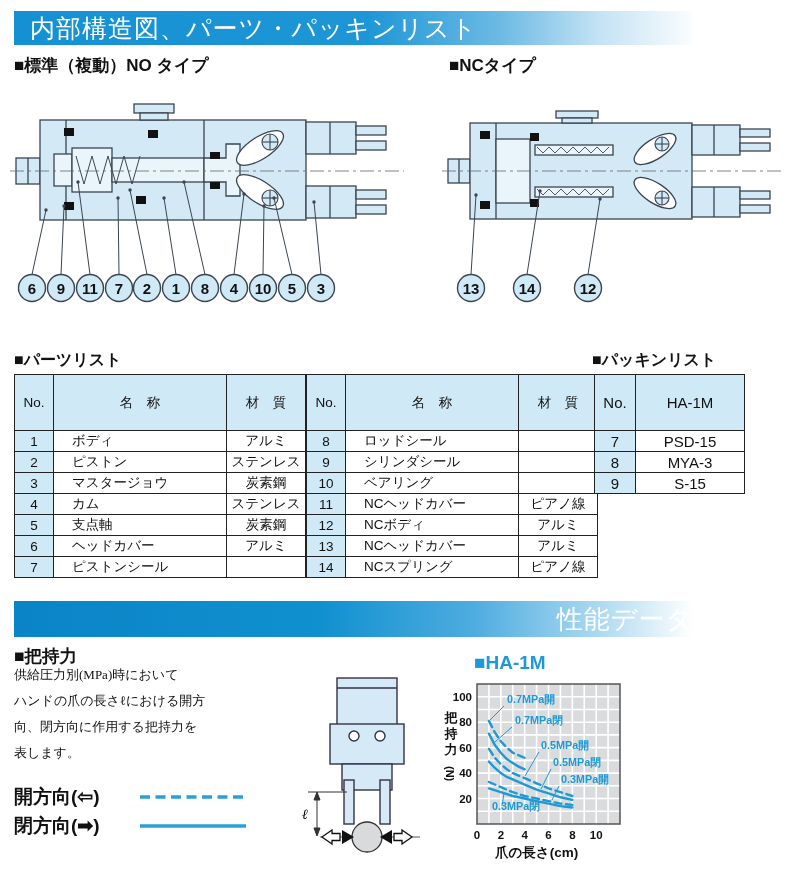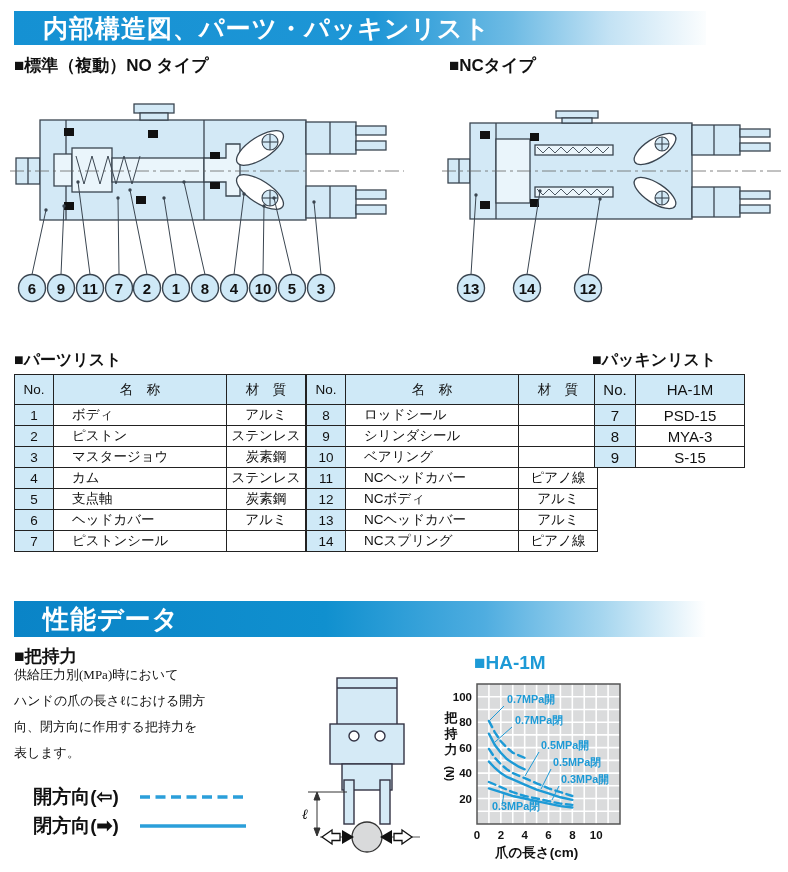--- a/index.html
+++ b/index.html
@@ -1,46 +1,46 @@
 <!DOCTYPE html>
 <html><head>
 <meta charset="utf-8">
 <style>
   html,body{margin:0;padding:0;background:#fff;}
   .page{position:relative;width:788px;height:872px;background:#fff;overflow:hidden;
         font-family:"Liberation Sans",sans-serif;color:#111;}
   .banner{position:absolute;left:14px;width:676px;height:34px;display:flex;align-items:center;
-          color:#fff;font-weight:bold;font-size:25px;letter-spacing:1px;padding-left:16px;}
+          color:#fff;font-weight:normal;font-size:25px;letter-spacing:1px;padding-left:3px;}
   .banner span{padding-left:13px;}
   #banner1{top:11px;background:linear-gradient(90deg,#1591d3 0%,#1e96d6 52%,#6ebbe4 72%,#c3e2f4 86%,#fbfdfe 100%);}
-  #banner2{top:601px;height:36px;font-size:26px;background:linear-gradient(90deg,#0a84c7 0%,#1090cf 45%,#4fade0 68%,#a6d6ef 85%,#ffffff 100%);}
+  #banner2{top:601px;height:36px;font-size:26px;background:linear-gradient(90deg,#0a84c7 0%,#1090cf 45%,#4fade0 68%,#a6d6ef 85%,#ffffff 100%);justify-content:flex-end;}
   .subtitle{position:absolute;top:54px;font-size:17px;font-weight:bold;}
   #subtitle-no{left:14px;}
   #subtitle-nc{left:449px;}
   .list-title{position:absolute;top:350px;font-size:16px;font-weight:bold;}
   #parts-title{left:14px;}
   #packing-title{left:592px;}
   .tables{position:absolute;left:14px;top:374px;display:flex;}
   table{border-collapse:collapse;font-size:13.5px;}
   table,th,td{border:1.5px solid #222;}
-  th{background:#cfe9f7;font-weight:normal;height:21px;padding:4px 4px;}
+  th{background:#cfe9f7;font-weight:normal;height:21px;padding:17px 4px;}
   td{height:20px;padding:0 4px;}
   td.c-no{background:#cfe9f7;text-align:center;width:30px;}
   td.c-name{width:150px;text-align:left;padding-left:18px;}
   td.c-mat{width:70px;text-align:center;}
   #packing-table{position:absolute;left:594px;top:374px;font-size:15px;}
   #packing-table td.c-no{width:32px;}
   #packing-table td.c-val{width:100px;text-align:center;}
   .svgbox{position:absolute;}
   #grip-title{position:absolute;left:14px;top:644px;font-size:17.5px;font-weight:bold;}
   #grip-desc{position:absolute;left:14px;top:662px;width:300px;font-family:"Liberation Serif",serif;
              font-size:13px;line-height:26px;white-space:pre-line;}
   .legend{position:absolute;left:14px;top:782px;}
   .legend-row{display:flex;align-items:center;height:29px;}
-  .legend-label{width:124px;font-size:19px;font-weight:bold;text-align:center;}
+  .legend-label{width:124px;font-size:19px;font-weight:bold;}
 </style>
 </head>
 <body>
 
 <div class="page">
 
   <div class="banner" id="banner1">
     <span>内部構造図、パーツ・パッキンリスト</span>
   </div>
 

